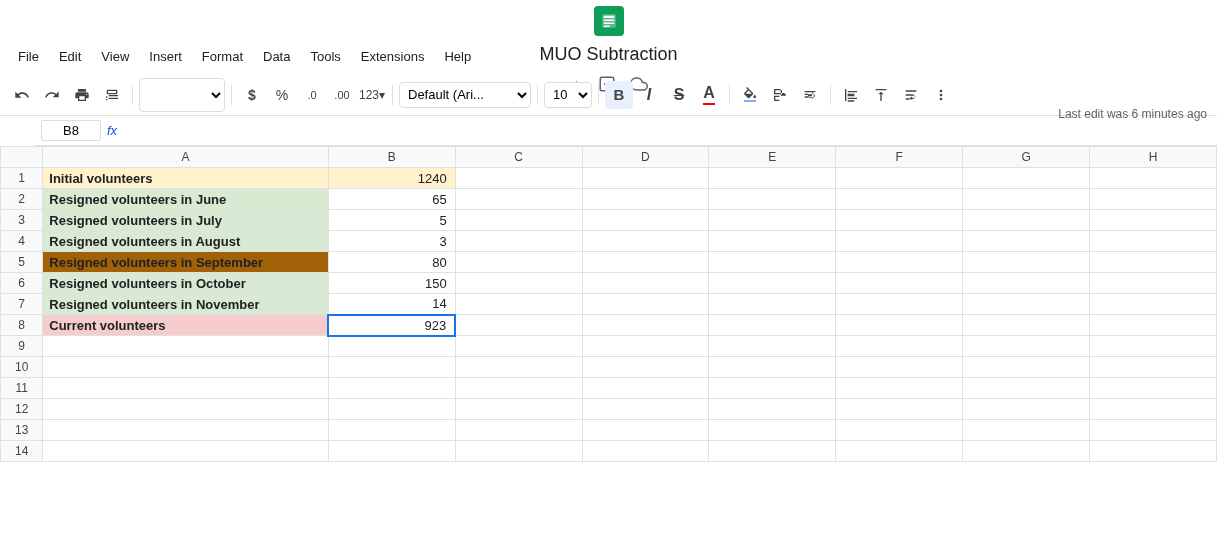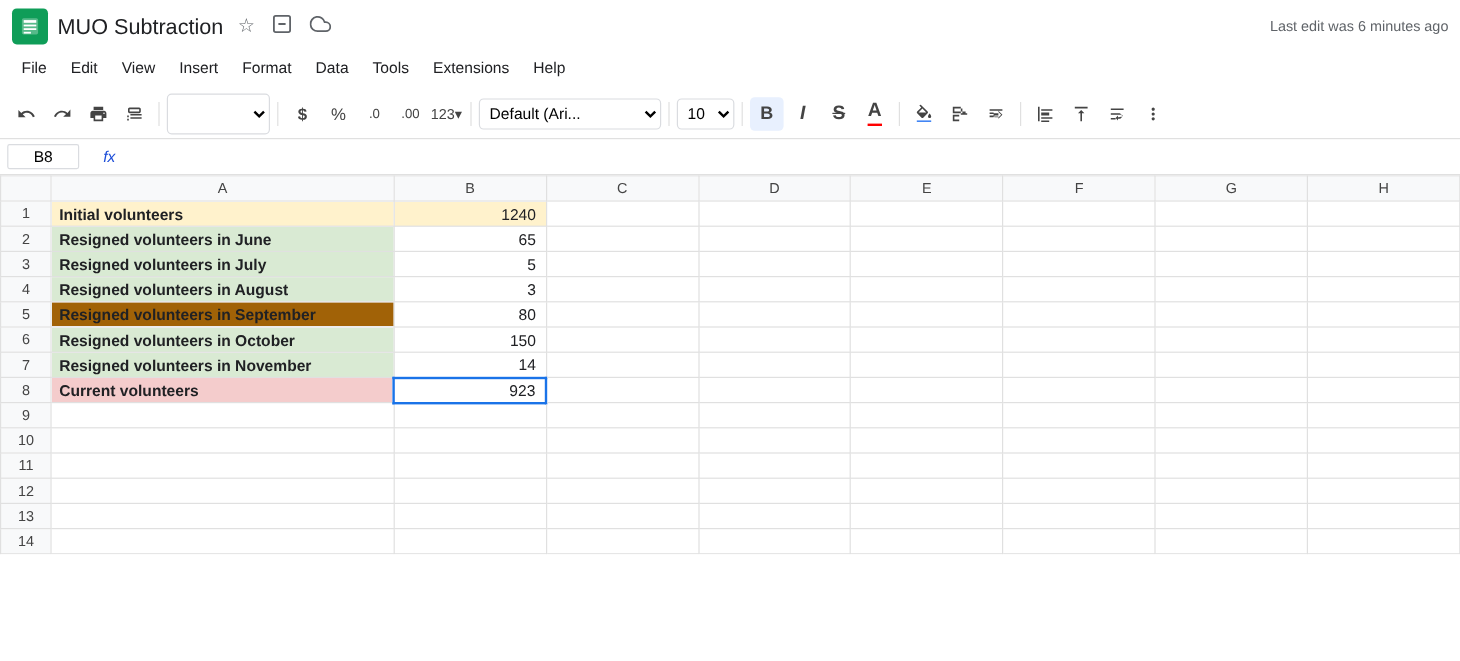--- a/index.html
+++ b/index.html
@@ -5,20 +5,21 @@
     * { box-sizing: border-box; margin: 0; padding: 0; }
     body { font-family: Arial, sans-serif; font-size: 13px; background: #fff; overflow: hidden; }
 
     
     .title-bar {
       display: flex;
       align-items: center;
       padding: 6px 10px;
       gap: 8px;
       height: 44px;
+      flex-direction: column;
     }
     .app-icon {
       width: 30px; height: 30px;
       background: #0f9d58;
       border-radius: 4px;
       display: flex; align-items: center; justify-content: center;
       flex-shrink: 0;
     }
     .app-icon svg { width: 18px; height: 18px; }
     .doc-title {
@@ -83,21 +84,21 @@
     .zoom-select {
       width: 86px; height: 26px;
       border: 1px solid #dadce0;
       border-radius: 4px;
       font-size: 13px;
       padding: 16px 4px;
       cursor: pointer;
       background: white;
     }
     .font-select {
-      width: 152px; height: 26px;
+      width: 132px; height: 26px;
       border: 1px solid #dadce0;
       border-radius: 4px;
       font-size: 13px;
       padding: 0 4px;
       cursor: pointer;
       background: white;
     }
     .font-size-select {
       width: 48px; height: 26px;
       border: 1px solid #dadce0;
@@ -114,21 +115,22 @@
       border-radius: 4px;
     }
 
     
     .formula-bar {
       display: flex;
       align-items: center;
       height: 30px;
       border-bottom: 1px solid #e0e0e0;
       padding: 0 6px;
-      gap: 20px;
+      gap: 6px;
+      margin-left: 35px;
     }
     .cell-ref {
       width: 60px;
       font-size: 13px;
       text-align: center;
       border: 1px solid #dadce0;
       border-radius: 2px;
       padding: 2px;
       flex-shrink: 0;
     }

